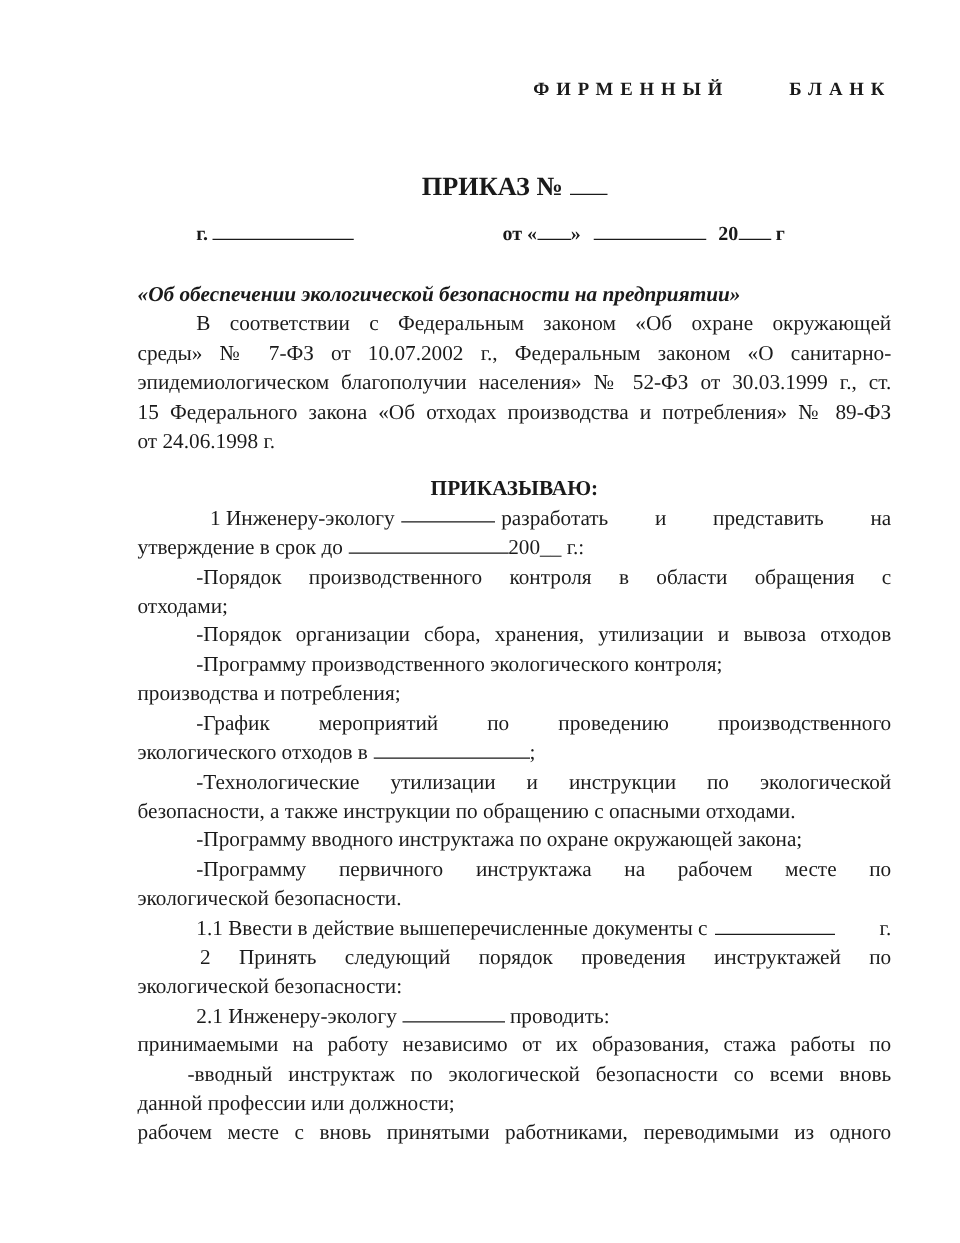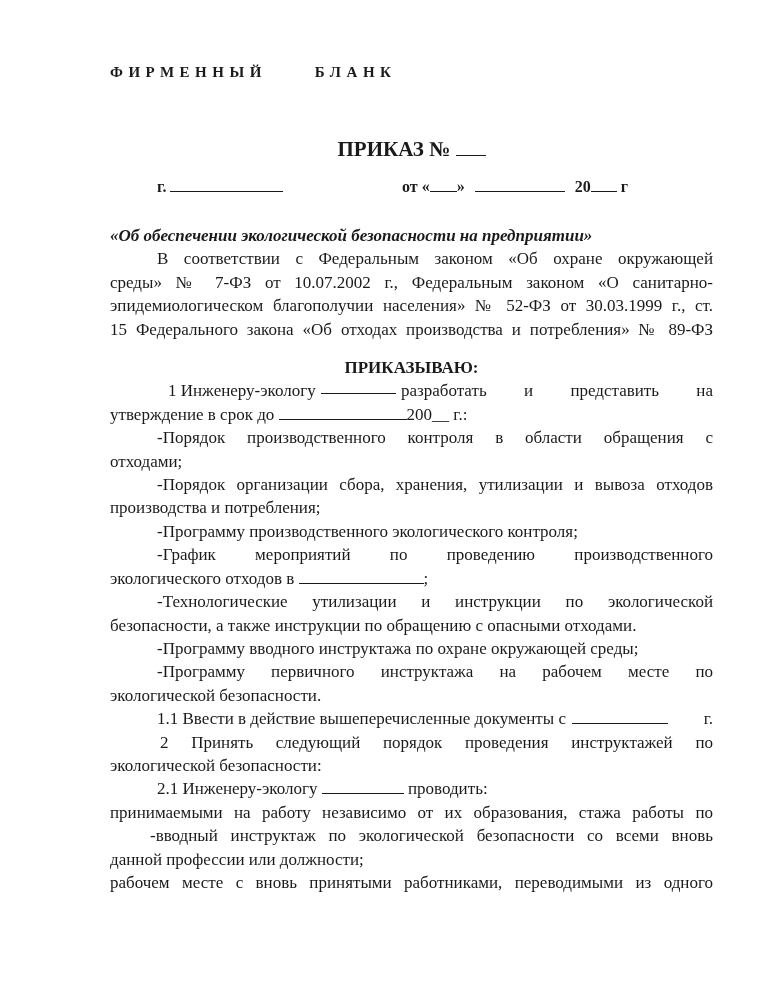--- a/index.html
+++ b/index.html
@@ -19,21 +19,21 @@
       position: absolute;
       left: 110px;
       top: 0;
       width: 603px;
     }
     .letterhead {
       position: absolute;
       top: 64px;
       left: 0;
       width: 603px;
-      text-align: left;
+      text-align: right;
       font-weight: bold;
       font-size: 15px;
       letter-spacing: 5.5px;
       white-space: pre;
     }
     .letterhead .gap { display: inline-block; width: 48px; }
     .order-title {
       position: absolute;
       top: 137px;
       left: 0;
@@ -121,20 +121,21 @@
   </div>
 
   <div class="body-text">
     <div class="subject">«Об обеспечении экологической безопасности на предприятии»</div>
 
     <div>
       <div class="just-line" style="padding-left:47px;">В соответствии с Федеральным законом «Об охране окружающей</div>
       <div class="just-line">среды» № 7-ФЗ от 10.07.2002 г., Федеральным законом «О санитарно-</div>
       <div class="just-line">эпидемиологическом благополучии населения» № 52-ФЗ от 30.03.1999 г., ст.</div>
       <div class="just-line">15 Федерального закона «Об отходах производства и потребления» № 89-ФЗ</div>
+      <div>от 24.06.1998 г.</div>
     </div>
 
     <div class="heading">ПРИКАЗЫВАЮ:</div>
 
     <div>
       <div style="padding-left:58px; display:flex; justify-content:space-between; align-items:flex-start;">
         <span>1 Инженеру-экологу</span>
         <span class="blank" style="width:75px;"></span>
         <span class="just-line" style="width:312px; display:inline-block;">разработать и представить на</span>
       </div>
@@ -142,34 +143,34 @@
         <span>утверждение в срок до</span>
         <span class="blank" style="width:128px;"></span><span>200__ г.:</span>
       </div>
     </div>
 
     <div>
       <div class="just-line" style="padding-left:47px;">-Порядок производственного контроля в области обращения с</div>
       <div>отходами;</div>
 
       <div class="just-line" style="padding-left:47px;">-Порядок организации сбора, хранения, утилизации и вывоза отходов</div>
+      <div style="padding-left:47px;">-Программу производственного экологического контроля;</div>
+
       <div>производства и потребления;</div>
-
-      <div style="padding-left:47px;">-Программу производственного экологического контроля;</div>
 
       <div class="just-line" style="padding-left:47px;">-График мероприятий по проведению производственного</div>
       <div>
         <span>экологического отходов в</span>
         <span class="blank" style="width:125px;"></span><span>;</span>
       </div>
 
       <div class="just-line" style="padding-left:47px;">-Технологические утилизации и инструкции по экологической</div>
       <div>безопасности, а также инструкции по обращению с опасными отходами.</div>
 
-      <div style="padding-left:47px;">-Программу вводного инструктажа по охране окружающей среды;</div>
+      <div style="padding-left:47px;">-Программу вводного инструктажа по охране окружающей закона;</div>
 
       <div class="just-line" style="padding-left:47px;">-Программу первичного инструктажа на рабочем месте по</div>
       <div>экологической безопасности.</div>
     </div>
 
     <div style="padding-left:47px; display:flex; align-items:baseline;">
       <span>1.1 Ввести в действие вышеперечисленные документы с</span>
       <span class="blank" style="width:96px; margin-left:6px;"></span>
       <span style="margin-left:auto;">г.</span>
     </div>

